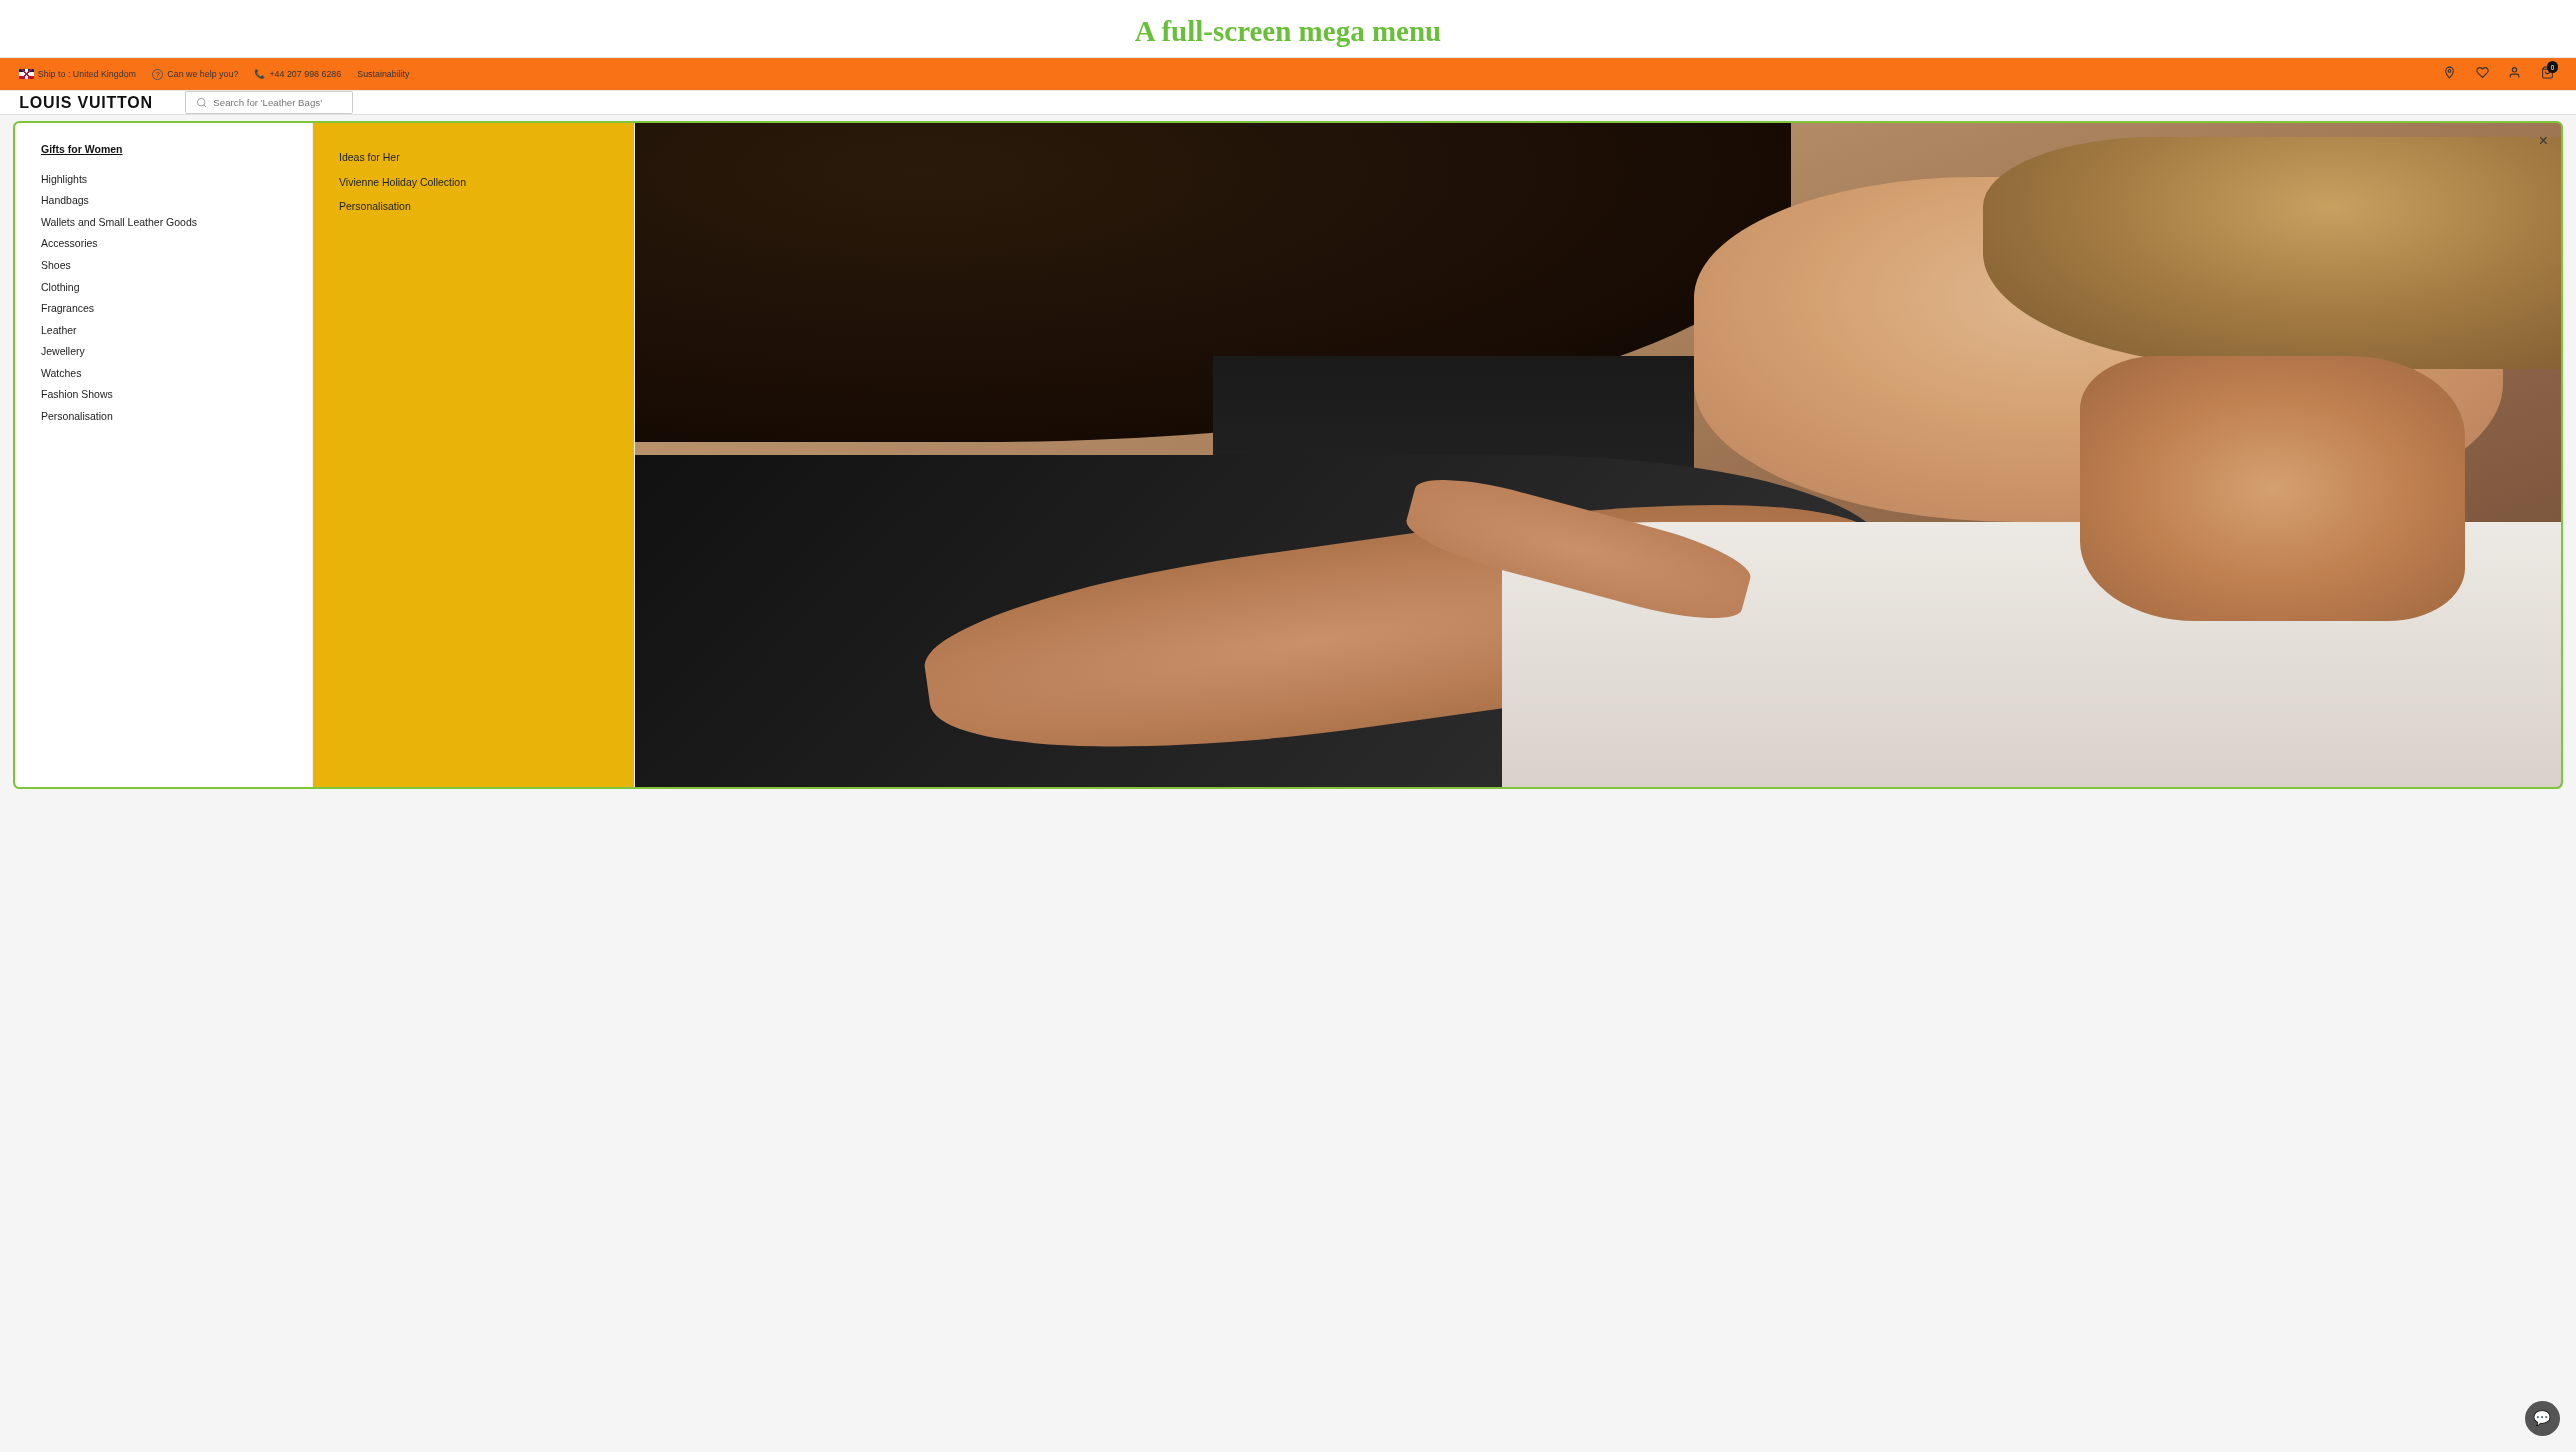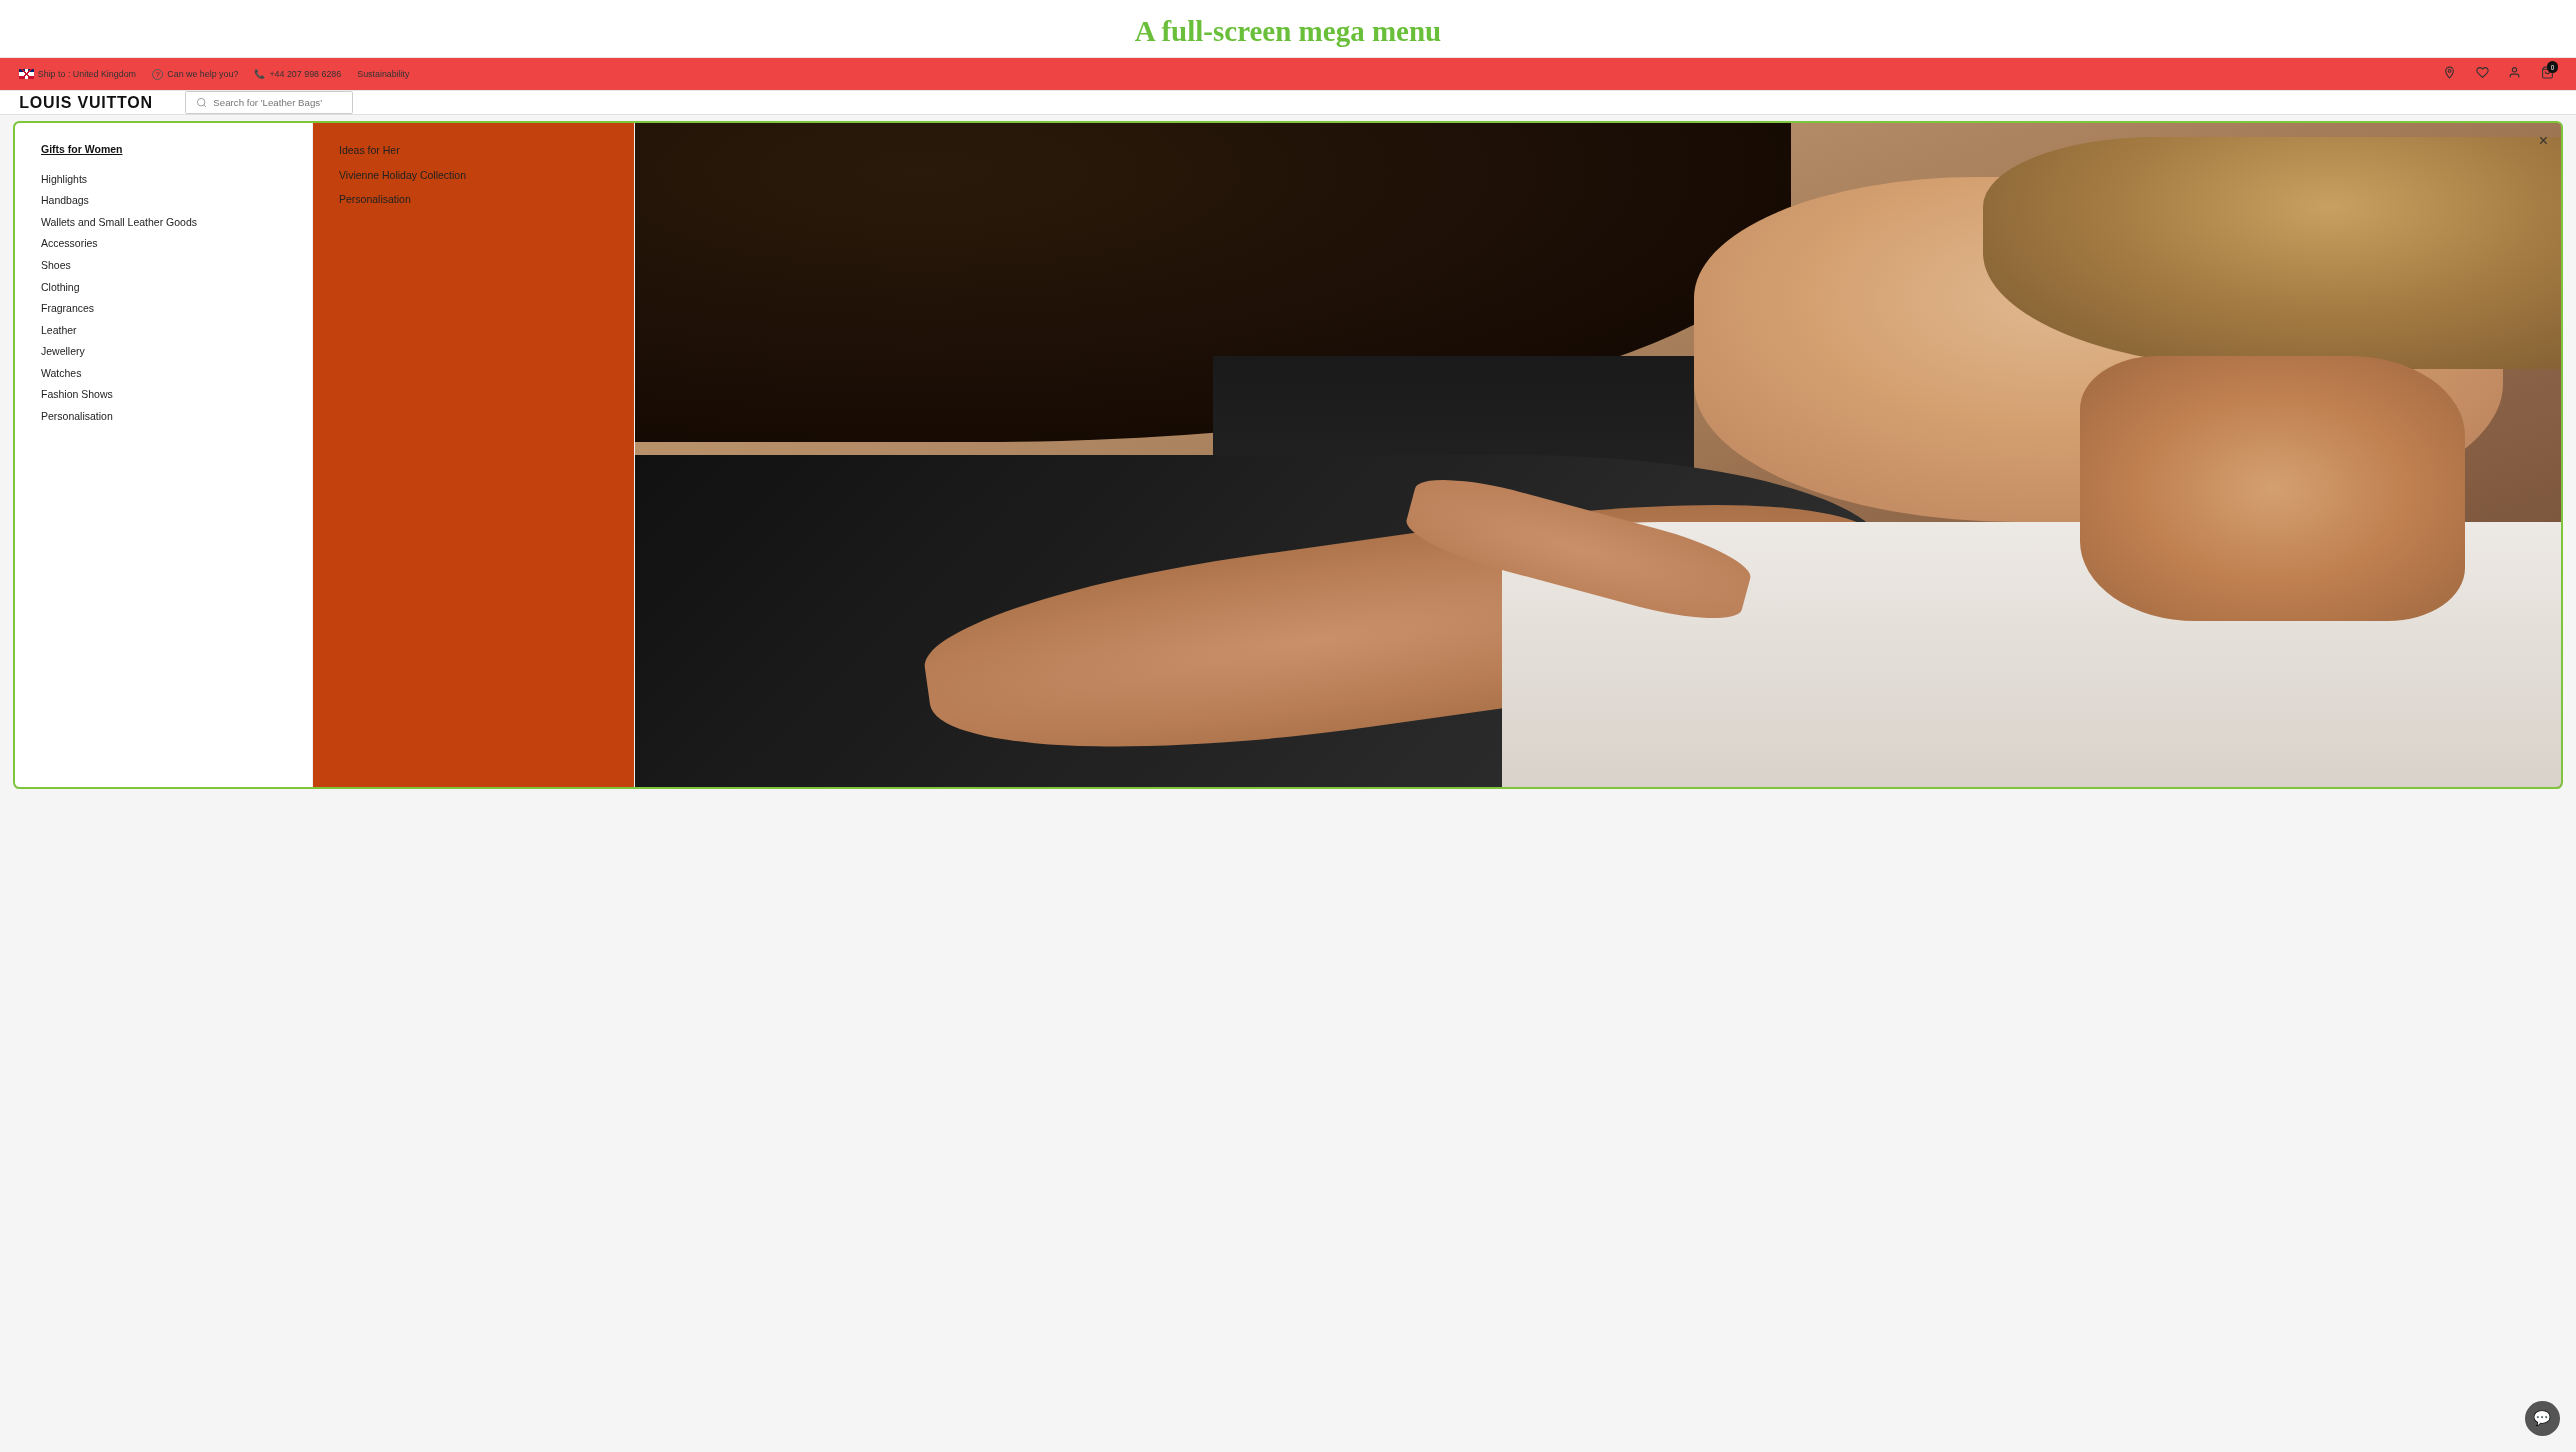--- a/index.html
+++ b/index.html
@@ -17,21 +17,21 @@
     }
     .page-title-bar h1 {
       font-size: 29px;
       font-weight: 700;
       color: #6abf3a;
       font-family: Georgia, serif;
     }
 
     
     .utility-bar {
-      background: #ef4444;
+      background: #f97316;
       border-top: 0.8px solid #e8e8e8;
       border-bottom: 0.8px solid #e8e8e8;
       display: flex;
       align-items: center;
       padding: 4.8px 19.3px;
       font-size: 8.9px;
       color: #333;
       gap: 19.3px;
     }
     .utility-bar .left-items {
@@ -188,22 +188,22 @@
       color: #222;
       padding: 4.8px 0;
       cursor: pointer;
       display: block;
     }
 
     
     .menu-middle {
       width: 322px;
       min-width: 322px;
-      padding: 14px 26px;
-      background: #c2410c;
+      padding: 21px 26px;
+      background: #eab308;
       border-right: 0.8px solid #f0f0f0;
     }
 
     .menu-middle-item {
       font-size: 10.5px;
       color: #222;
       padding: 6.4px 0;
       cursor: pointer;
       display: block;
     }

